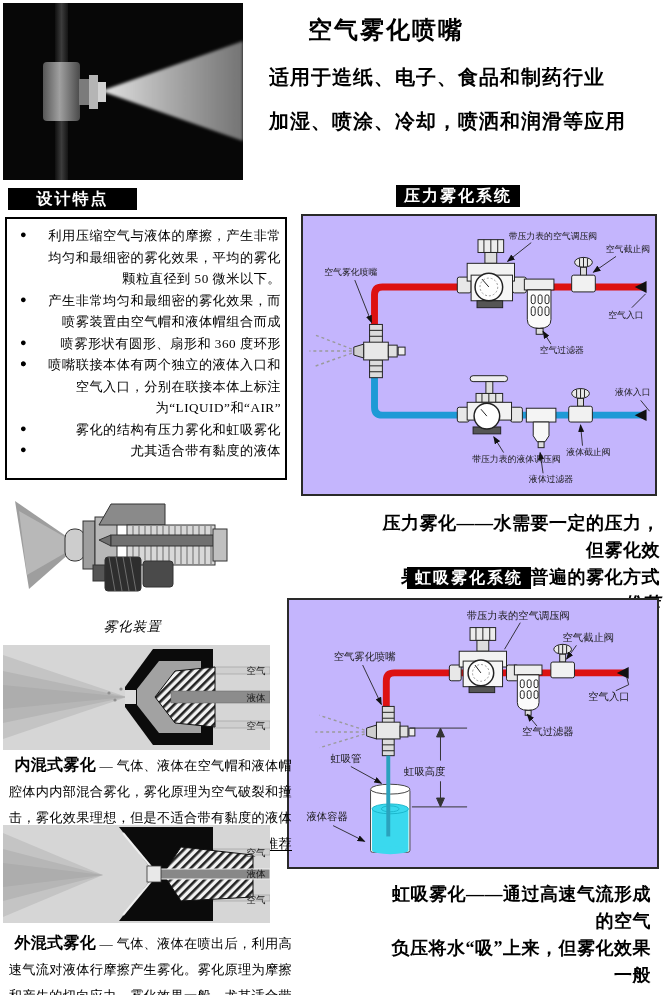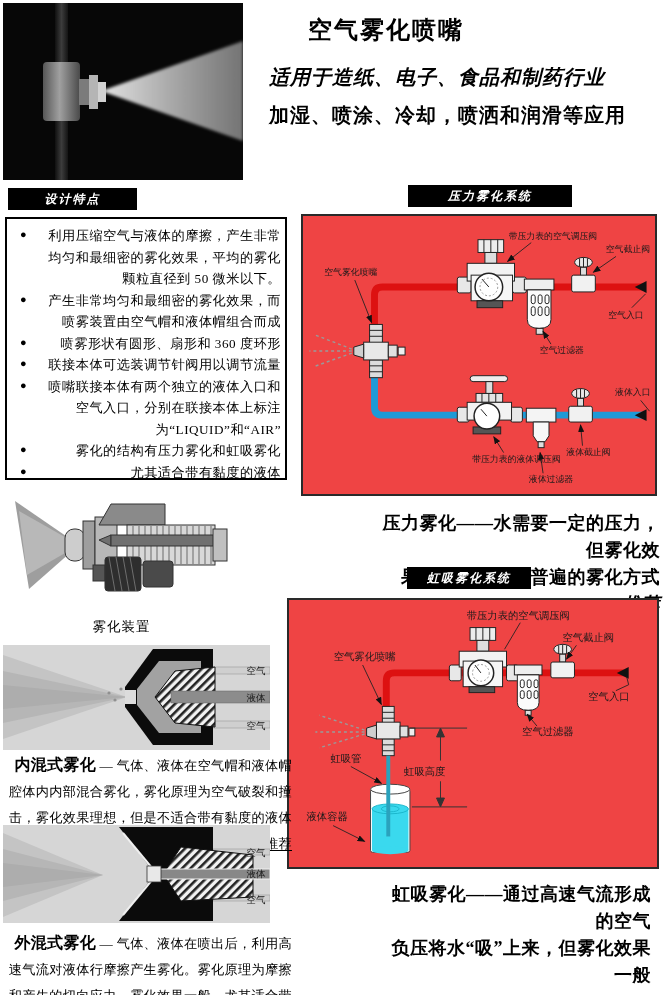--- a/index.html
+++ b/index.html
@@ -5,41 +5,40 @@
   html,body{margin:0;padding:0;}
   body{
     width:663px;height:995px;position:relative;overflow:hidden;
     background:#fff;color:#000;
     font-family:"Liberation Serif","DejaVu Serif",serif;
   }
   .abs{position:absolute;text-align:right;}
   
   .sec-header{
     background:var(--header-bg,#000);color:var(--header-fg,#fff);
-    font-weight:bold;text-align:center;font-size:12px;line-height:22px;
+    font-weight:bold;text-align:center;font-size:16px;line-height:22px;
     letter-spacing:2px;
-    font-style:italic;
   }
   
   .page-title{font-size:24px;font-weight:bold;letter-spacing:2px;}
   .page-sub{font-size:20px;font-weight:bold;letter-spacing:1px;}
   
   .features-box{
     border:2px solid #000;box-sizing:border-box;padding:6px 4px 0 0;
   }
   .features-box ul{list-style:none;margin:0;padding:0;}
   .features-box li{
     position:relative;padding-left:38px;font-size:13.2px;line-height:21.5px;
     letter-spacing:0.5px;
   }
   .features-box li .dot{
     position:absolute;left:13px;top:-1px;font-size:11px;
   }
   
-  .diagram-frame{border:2px solid #2a2a2a;box-sizing:border-box;background:#ef4444;}
+  .diagram-frame{border:2px solid #2a2a2a;box-sizing:border-box;background:#c4b5fd;}
   .diagram-frame svg{display:block;width:100%;height:100%;}
   
   .cap{font-size:18px;font-weight:bold;line-height:27px;letter-spacing:0.5px;}
   .cap .em{font-style:italic;}
   .img-caption{font-size:13.5px;text-align:center;letter-spacing:1px;}
   
   .mix-text{font-size:13.2px;line-height:26px;letter-spacing:0.3px;}
   .mix-text b{font-size:16px;}
   .mix-text u{text-underline-offset:2px;}
   svg text{font-family:"Liberation Serif","DejaVu Serif",serif;fill:#1a1a1a;}
@@ -72,37 +71,37 @@
     <rect x="52" y="0" width="13" height="177" fill="url(#pipeG)"></rect>
     <polygon points="98,88 240,38 240,138" fill="url(#sprayG)" filter="url(#blur1)"></polygon>
     <rect x="40" y="59" width="37" height="59" rx="4" fill="url(#bodyG)"></rect>
     <rect x="76" y="76" width="10" height="26" fill="#7b7b7b"></rect>
     <rect x="86" y="72" width="9" height="34" fill="#b5b5b5"></rect>
     <rect x="95" y="79" width="8" height="20" fill="#d2d2d2"></rect>
   </svg>
 </div>
 
 <div class="abs page-title" style="left:308px;top:14px;">空气雾化喷嘴</div>
-<div class="abs page-sub" style="left:269px;top:64px;font-style:italic;">适用于造纸、电子、食品和制药行业</div>
-<div class="abs page-sub" style="left:269px;top:102px;">加湿、喷涂、冷却，喷洒和润滑等应用</div>
+<div class="abs page-sub" style="left:269px;top:64px;">适用于造纸、电子、食品和制药行业</div>
+<div class="abs page-sub" style="left:269px;top:108px;">加湿、喷涂、冷却，喷洒和润滑等应用</div>
 
 <div class="abs sec-header" style="left:8px;top:188px;width:129px;">设计特点</div>
 <div class="abs features-box" style="left:5px;top:217px;width:282px;height:263px;">
   <ul>
     <li><span class="dot">●</span><span>利用压缩空气与液体的摩擦，产生非常均匀和最细密的雾化效果，平均的雾化颗粒直径到 50 微米以下。</span></li>
     <li><span class="dot">●</span><span>产生非常均匀和最细密的雾化效果，而喷雾装置由空气帽和液体帽组合而成</span></li>
     <li><span class="dot">●</span><span>喷雾形状有圆形、扇形和 360 度环形</span></li>
-    <li><span class="dot">●</span><span>联接本体可选装调节针阀用以调节流量</span></li>
+    <li><span class="dot">●</span></li>
     <li><span class="dot">●</span><span>喷嘴联接本体有两个独立的液体入口和空气入口，分别在联接本体上标注为“LIQUID”和“AIR”</span></li>
     <li><span class="dot">●</span><span>雾化的结构有压力雾化和虹吸雾化</span></li>
     <li><span class="dot">●</span><span>尤其适合带有黏度的液体</span></li>
   </ul>
 </div>
 
-<div class="abs sec-header" style="left:408px;top:185px;width:164px;">压力雾化系统</div>
+<div class="abs sec-header" style="left:396px;top:185px;width:124px;">压力雾化系统</div>
 <div class="abs diagram-frame" style="left:301px;top:214px;width:356px;height:282px;">
   <svg viewBox="0 0 356 282">
     <defs>
       <marker id="ah" markerWidth="9" markerHeight="7" refX="8" refY="3.5" orient="auto">
         <polygon points="0,0 9,3.5 0,7" fill="#111"></polygon>
       </marker>
     </defs>
 
     <path d="M344,72 L80,72 Q72,72 72,80 L72,120" fill="none" stroke="var(--air-line,#dd1111)" stroke-width="7"></path>
     <path d="M344,202 L80,202 Q72,202 72,194 L72,156" fill="none" stroke="var(--liquid-line,#1e9ad6)" stroke-width="7"></path>
@@ -369,21 +368,21 @@
       <g stroke="#6e6e6e" stroke-width="1">
         <line x1="94" y1="58" x2="100" y2="92"></line>
           <line x1="101" y1="58" x2="107" y2="92"></line>
           <line x1="108" y1="58" x2="114" y2="92"></line>
           <line x1="115" y1="58" x2="121" y2="92"></line>
       </g>
       <rect x="128" y="62" width="30" height="26" rx="3" fill="#4a4a4a"></rect>
     </g>
   </svg>
 </div>
-<div class="abs img-caption" style="left:15px;top:618px;width:213px;">雾化装置</div>
+<div class="abs img-caption" style="left:26px;top:618px;width:213px;font-style:italic;">雾化装置</div>
 
 <div class="abs" style="left:3px;top:645px;width:267px;height:105px;">
   <svg viewBox="0 0 267 105" width="267" height="105">
     <defs>
       <pattern id="hatchI" width="6" height="6" patternTransform="rotate(45)" patternUnits="userSpaceOnUse">
         <rect width="6" height="6" fill="#f2f2f2"></rect>
           <rect width="2.6" height="6" fill="#222"></rect>
       </pattern>
     </defs>
     <rect width="267" height="105" fill="#d6d6d6"></rect>

